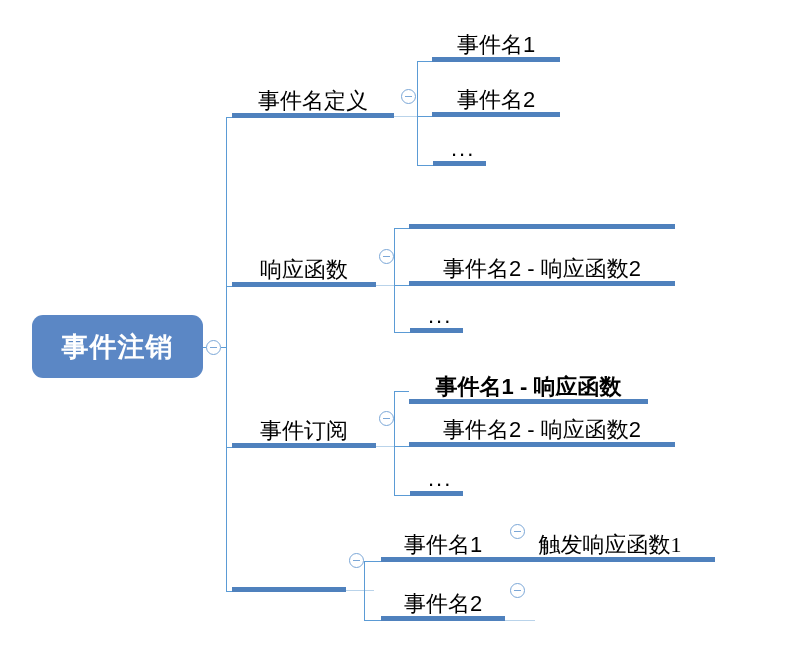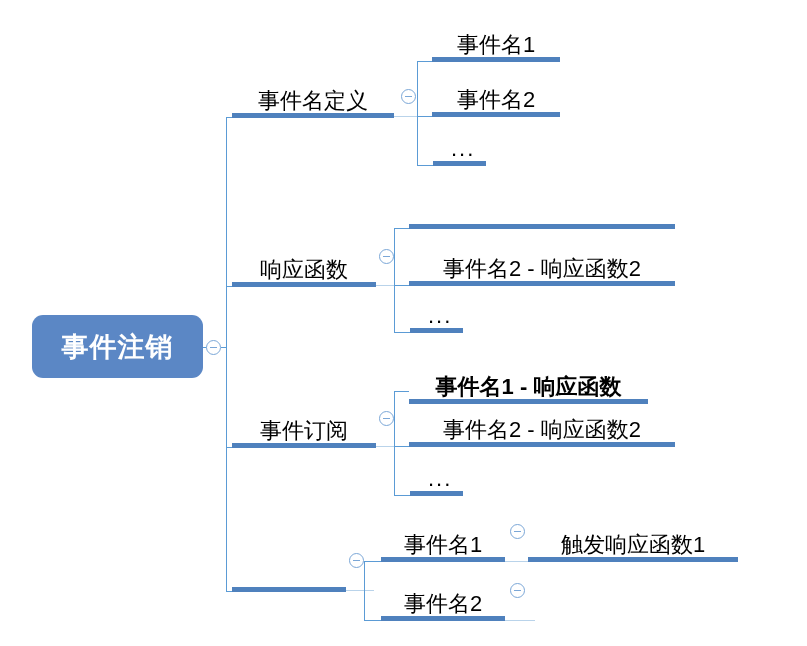--- a/index.html
+++ b/index.html
@@ -211,21 +211,21 @@
 
   <div class="vline" style="left:364px; top:561px; height:59px;"></div>
 
   <div class="hline" style="left:364px; top:561px; width:17px;"></div>
   <div class="node" style="left:381px; top:516px; width:124px; height:46px;">
     <span class="label">事件名1</span>
     <span class="bar"></span>
   </div>
   <div class="hline pale" style="left:505px; top:561px; width:30px;"></div>
   <div class="toggle" style="left:510px; top:524px;"></div>
-  <div class="node" style="left:528px; top:516px; width:210px; height:46px;">
+  <div class="node" style="left:505px; top:516px; width:210px; height:46px;font-family:Liberation Serif, serif;">
     <span class="label">触发响应函数1</span>
     <span class="bar"></span>
   </div>
 
   <div class="hline" style="left:364px; top:620px; width:17px;"></div>
   <div class="node" style="left:381px; top:575px; width:124px; height:46px;">
     <span class="label">事件名2</span>
     <span class="bar"></span>
   </div>
   <div class="hline pale" style="left:505px; top:620px; width:30px;"></div>

